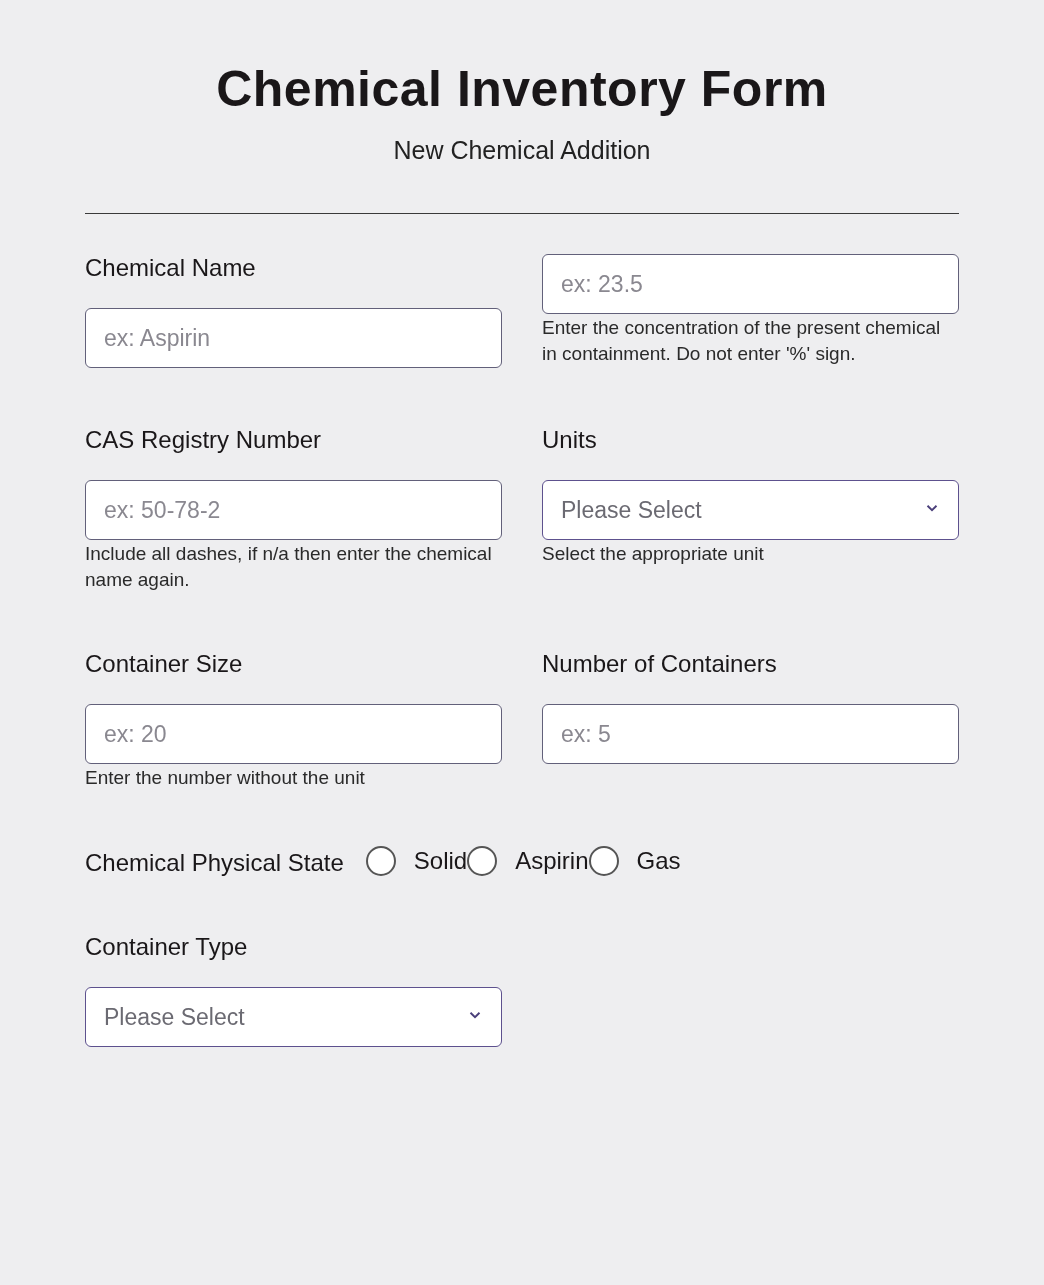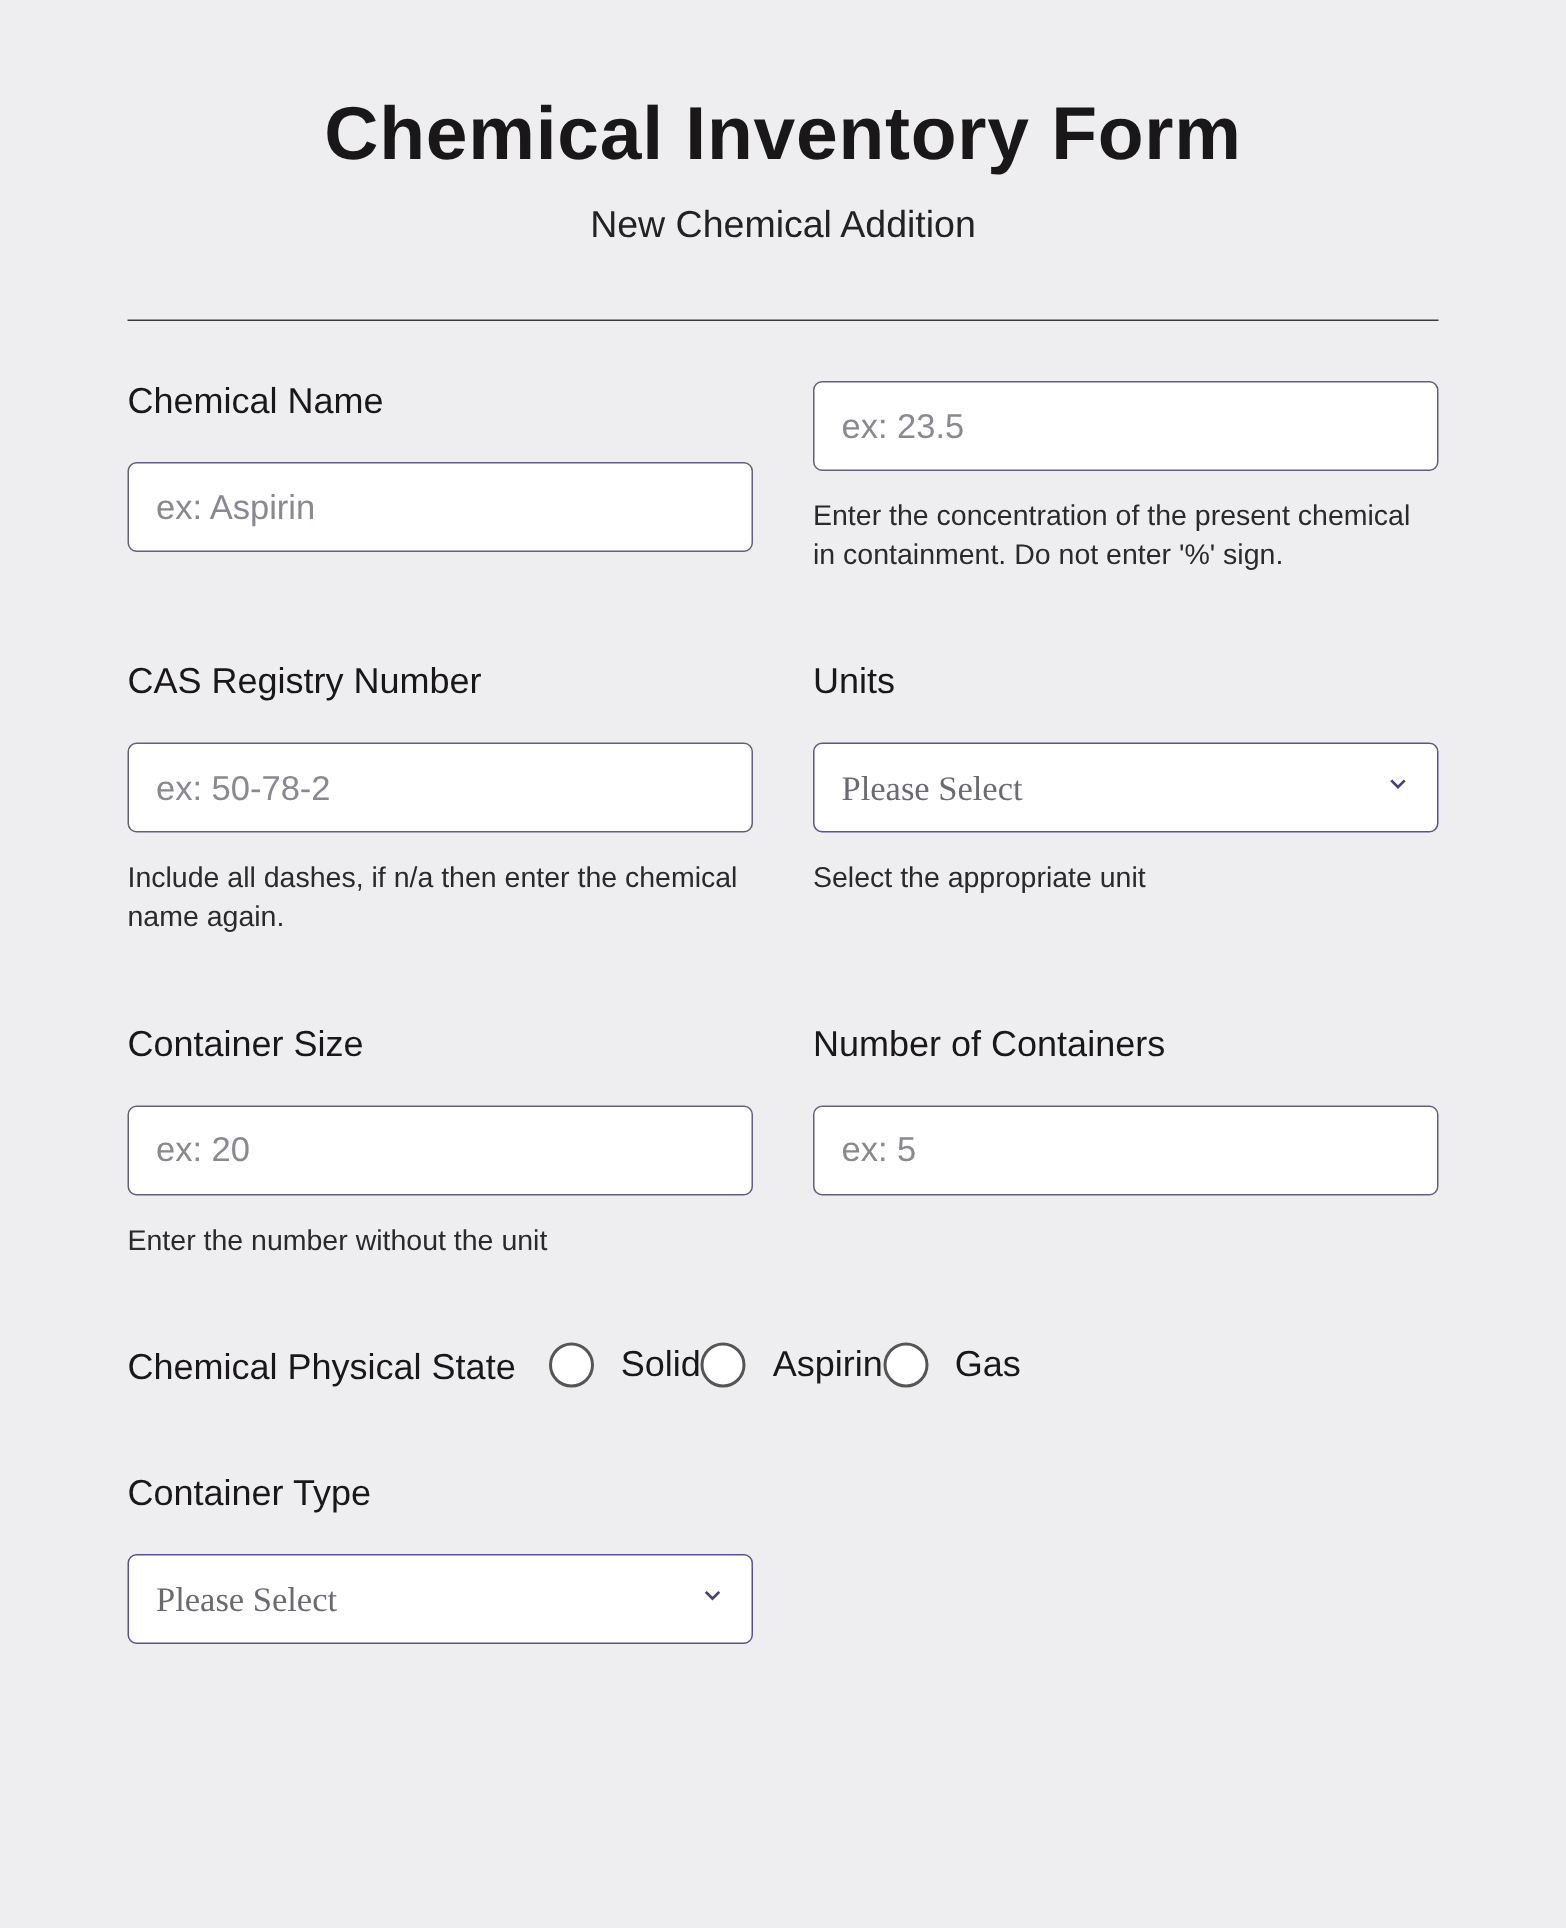--- a/index.html
+++ b/index.html
@@ -70,40 +70,39 @@
   }
   .select-wrap {
     position: relative;
   }
   .select {
     appearance: none;
     -webkit-appearance: none;
     color: #6b6a72;
     padding-right: 72px;
     border: 1px solid #5d518e;
-    font-family: Liberation Serif, serif;
   }
   .chevron {
     position: absolute;
     right: 18px;
     top: 50%;
     transform: translateY(-50%);
     pointer-events: none;
   }
   .chevron svg {
     width: 18px;
     height: 18px;
     stroke: #4a3f7a;
     stroke-width: 2.5;
     fill: none;
   }
   .help {
     font-size: 19px;
     color: #2a2a2a;
-    margin-top: 18px;
+    margin-top: 1px;
     line-height: 1.35;
   }
   .radio-row {
     display: flex;
     gap: 0;
     margin-top: -4px;
   }
   .radio-item {
     display: flex;
     align-items: center;

